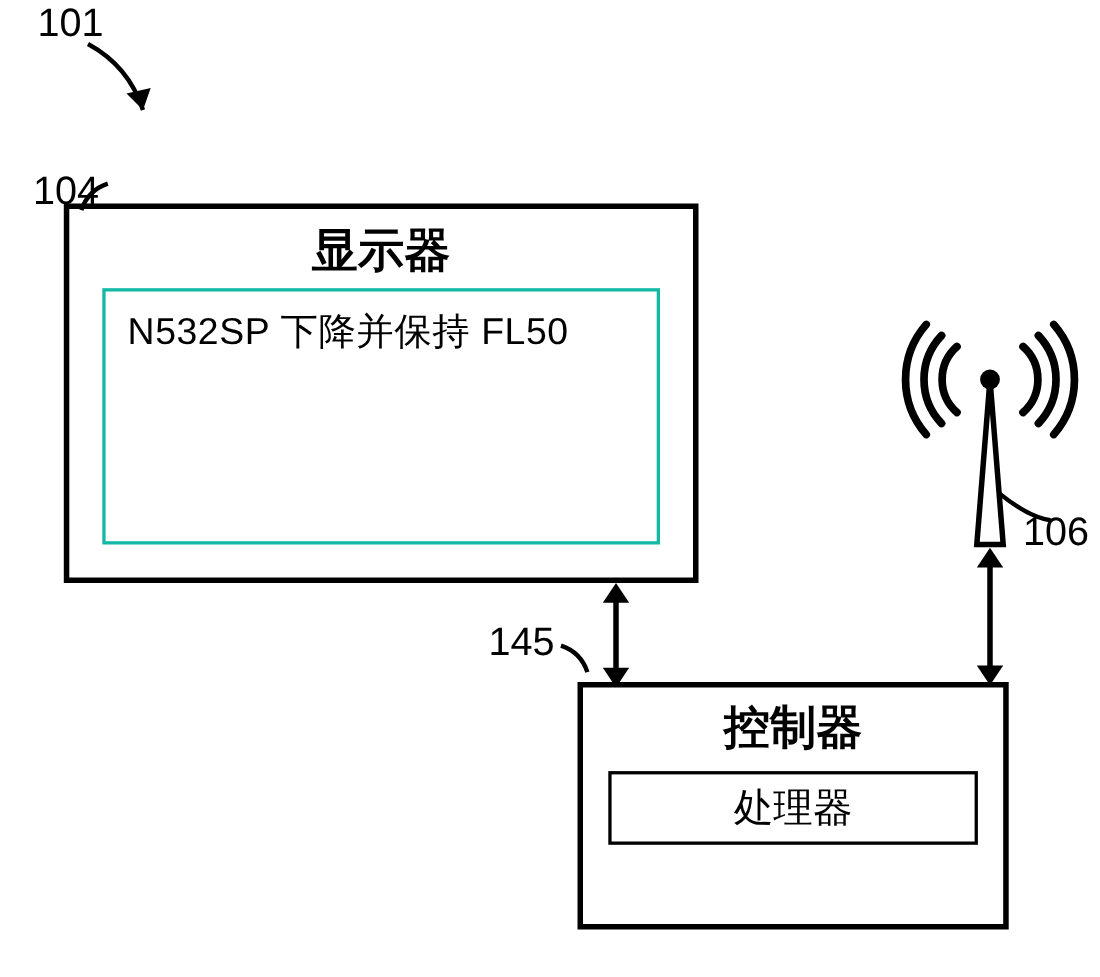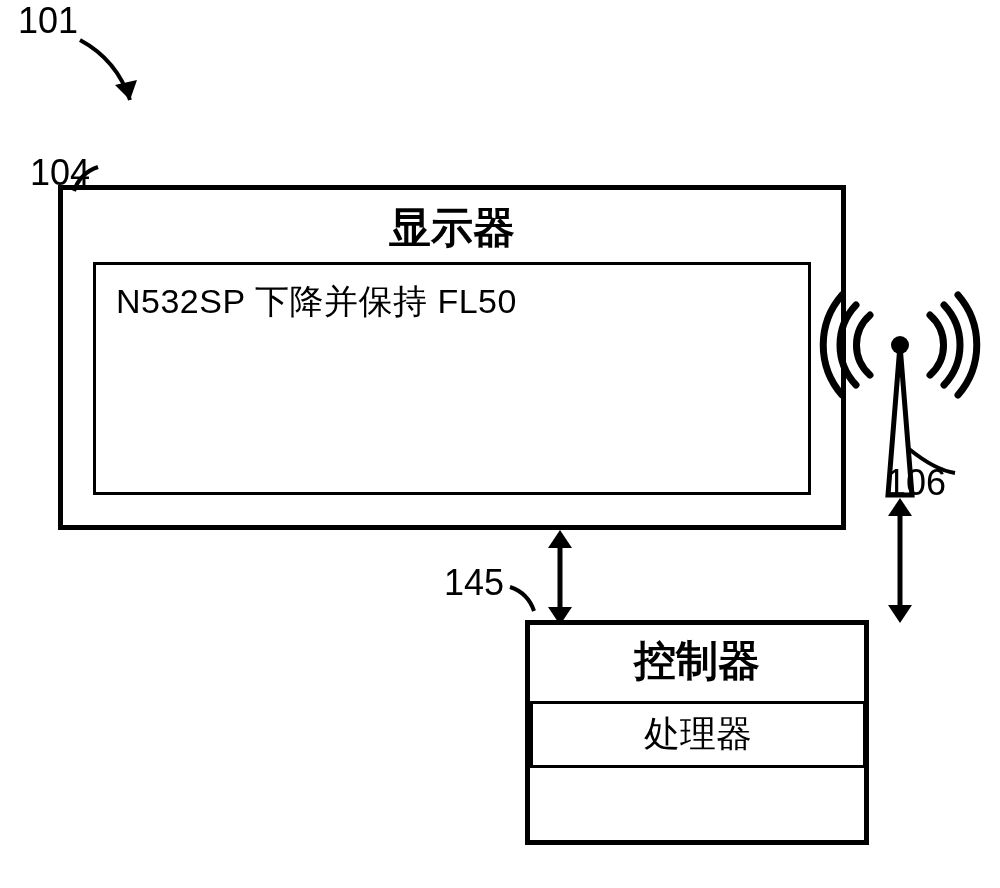--- a/index.html
+++ b/index.html
@@ -20,53 +20,53 @@
     font-size: 36px;
     color: #000;
     font-family: Arial, sans-serif;
   }
 
   
   .display-box {
     position: absolute;
     left: 58px;
     top: 185px;
-    width: 788px;
+    width: 577px;
     height: 345px;
     border: 5px solid #000;
     box-sizing: border-box;
   }
   .display-title {
     text-align: center;
     font-size: 42px;
     font-weight: bold;
     margin-top: 10px;
   }
   .display-inner {
     position: absolute;
     left: 30px;
     top: 72px;
     right: 30px;
     bottom: 30px;
-    border: 3px solid #000000;
+    border: 3px solid #14b8a6;
     box-sizing: border-box;
     padding: 14px 20px;
   }
   .display-msg {
     font-size: 34px;
     font-family: Arial, "SimSun", sans-serif;
     letter-spacing: 0.5px;
   }
 
   
   .controller-box {
     position: absolute;
     left: 525px;
     top: 620px;
-    width: 344px;
+    width: 392px;
     height: 225px;
     border: 5px solid #000;
     box-sizing: border-box;
     text-align: center;
   }
   .controller-title {
     font-size: 42px;
     font-weight: bold;
     margin-top: 8px;
   }
@@ -97,21 +97,21 @@
     top: 285px;
     width: 180px;
     height: 230px;
   }
 </style>
 </head>
 <body>
 
 <div class="stage">
 
-  <div class="num-label" style="left:18px; top:0px;">101</div>
+  <div class="num-label" style="left:34px; top:0px;">101</div>
   <svg class="arrow" style="left:75px; top:35px;" width="80" height="90">
     <path d="M5,5 Q42,25 55,65" stroke="#000" stroke-width="4" fill="none"></path>
     <polygon points="55,65 40,50 62,45"></polygon>
   </svg>
 
   <div class="num-label" style="left:30px; top:152px;">104</div>
   <svg class="arrow" style="left:70px; top:163px;" width="40" height="40">
     <path d="M28,4 Q10,10 4,28" stroke="#000" stroke-width="4" fill="none"></path>
   </svg>
 
@@ -150,21 +150,21 @@
 
     <circle cx="90" cy="60" r="9" fill="#000"></circle>
 
     <polygon points="90,60 78,210 102,210" fill="#fff" stroke="#000" stroke-width="5"></polygon>
   </svg>
 
   <svg class="arrow" style="left:905px; top:445px;" width="60" height="40">
     <path d="M4,4 Q30,25 50,28" stroke="#000" stroke-width="4" fill="none"></path>
   </svg>
 
-  <div class="num-label" style="left:886px; top:462px;">106</div>
+  <div class="num-label" style="left:930px; top:462px;">106</div>
 
   <svg class="arrow" style="left:880px; top:498px;" width="40" height="125">
     <line x1="20" y1="14" x2="20" y2="110"></line>
     <polygon points="20,0 8,18 32,18"></polygon>
     <polygon points="20,125 8,107 32,107"></polygon>
   </svg>
 
 </div>
 
 </body></html>

